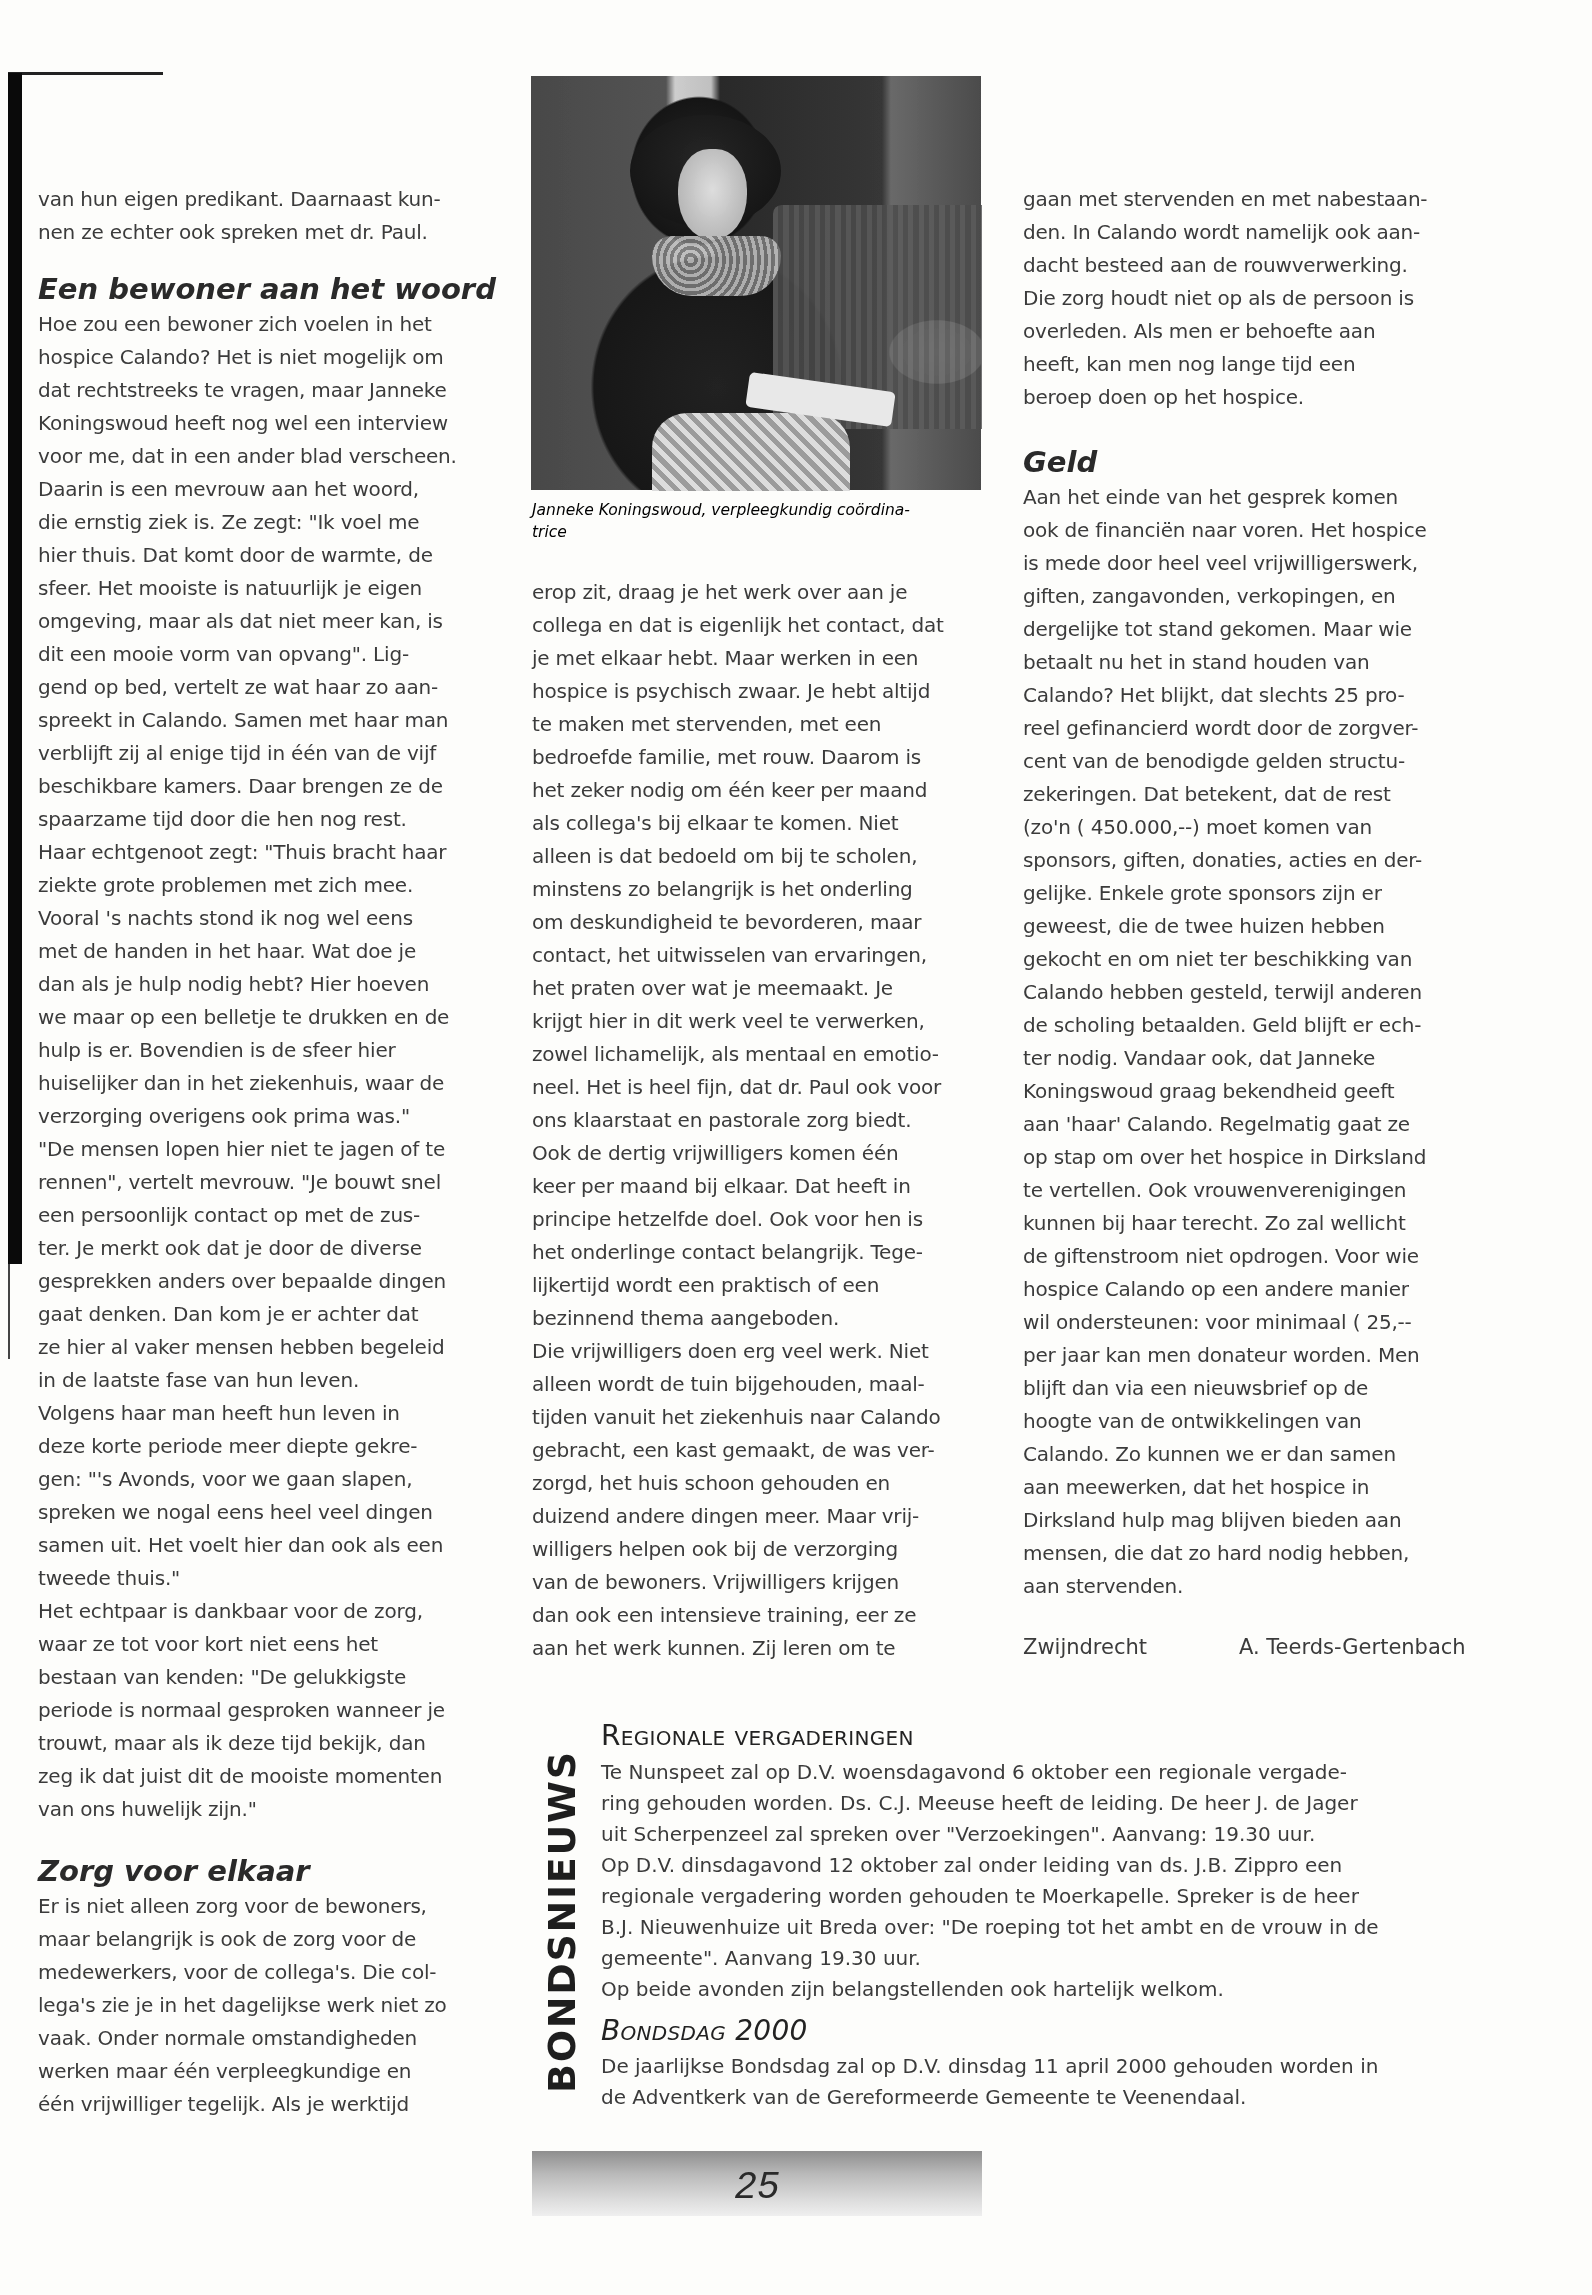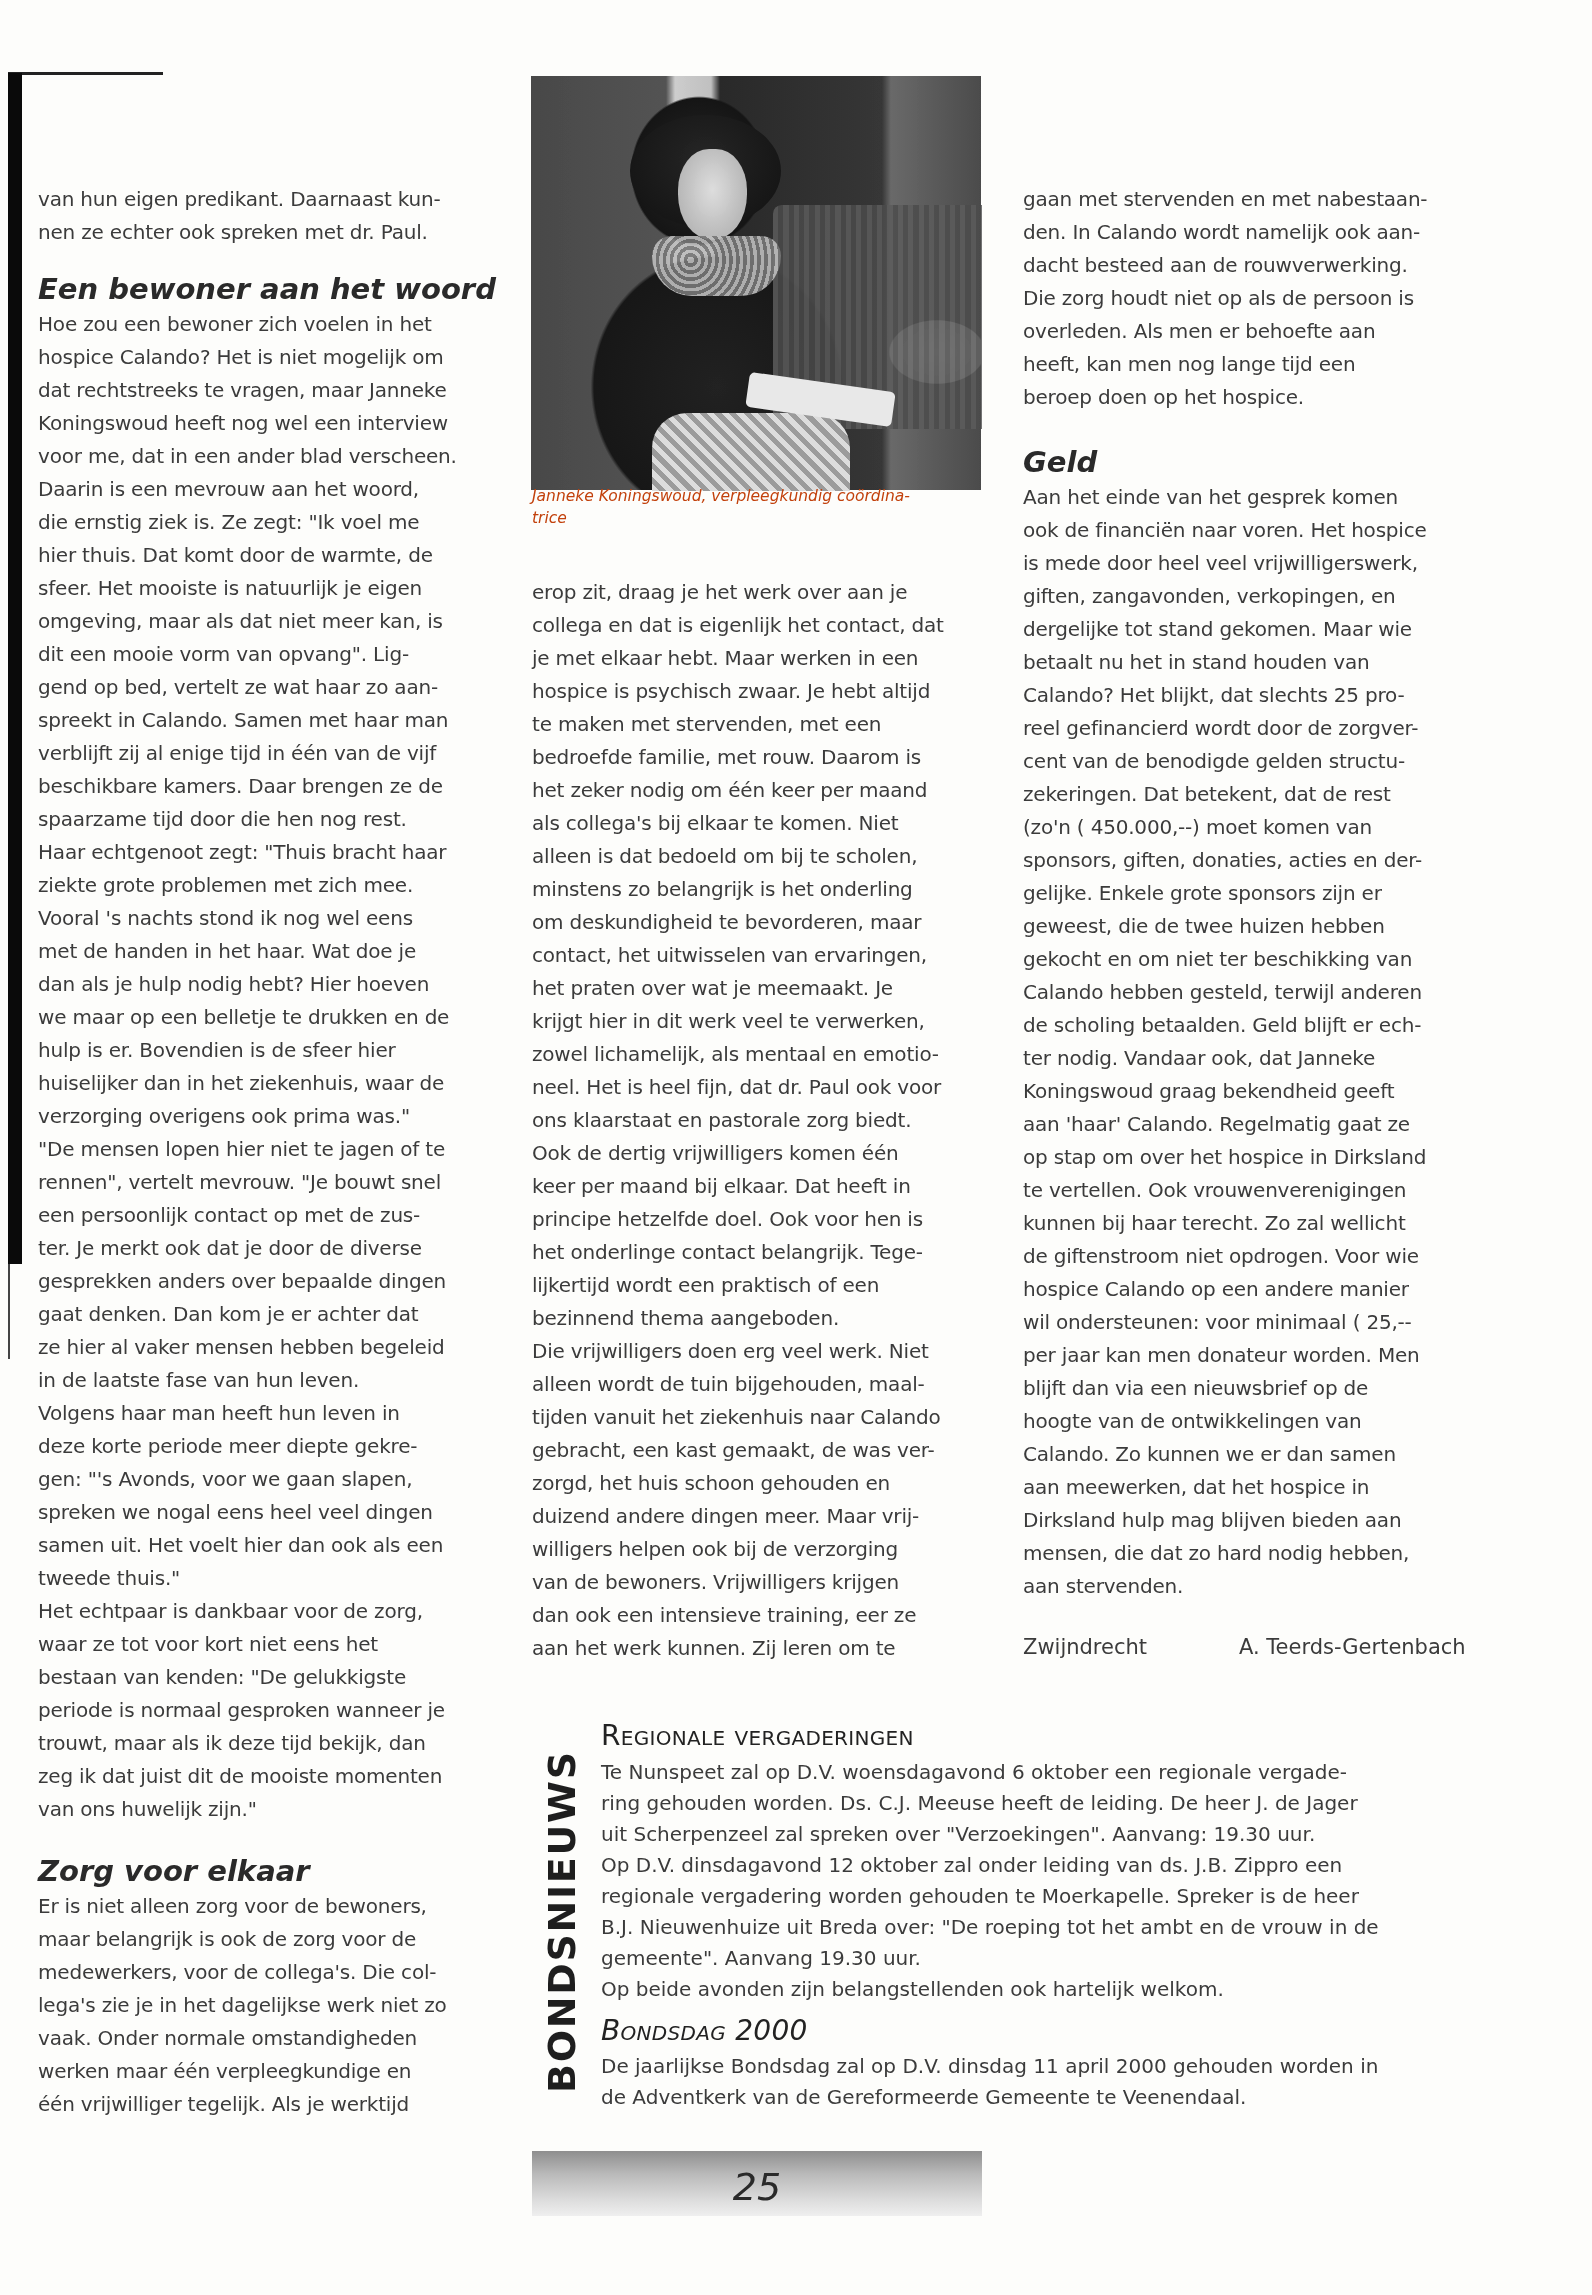--- a/index.html
+++ b/index.html
@@ -78,22 +78,22 @@
     position: absolute; left: 99px; top: 39px; width: 151px; height: 112px;
     background: radial-gradient(ellipse at 50% 40%, #2a2a2a 0%, #1a1a1a 80%, transparent 82%);
     border-radius: 50%;
   }
   .photo-scarf {
     position: absolute; left: 121px; top: 160px; width: 129px; height: 60px;
     background: repeating-radial-gradient(circle at 30% 40%, #bbb 0 3.5px, #777 3.5px 7px);
     border-radius: 26px 26px 52px 52px; opacity: 0.9;
   }
   .caption {
-    position: absolute; left: 532px; top: 485px; width: 457px;
-    font-style: italic; font-size: 15.5px; line-height: 22.4px; color: #c2410c;
+    position: absolute; left: 532px; top: 499px; width: 457px;
+    font-style: italic; font-size: 15.5px; line-height: 22.4px; color: #000000;
   }
   .caption p { margin: 0; white-space: nowrap; }
   .signoff {
     position: absolute; left: 1023px; top: 1631px; width: 466px;
     font-size: 21px; color: #3b3b3b; line-height: 33px;
   }
   .signoff .place { position: absolute; left: 0; }
   .signoff .author { position: absolute; left: 216px; white-space: nowrap; }
   .vlabel {
     position: absolute; left: 542px; top: 2093px;
@@ -111,21 +111,21 @@
     font-variant: small-caps; font-size: 28px; line-height: 38px; color: #222;
     margin: 0 0 1.7px 0; letter-spacing: 0.3px;
   }
   .news .news-h.second { margin-top: 7px; font-style: italic; }
   .page-bar {
     position: absolute; left: 532px; top: 2151px; width: 450px; height: 65px;
     background: linear-gradient(180deg, #8e8e8e 0%, #b9b9b9 35%, #dcdcdc 75%, #efefef 100%);
     display: flex; align-items: center; justify-content: center;
   }
   .page-num {
-    font-style: italic; font-size: 38px; color: #2a2a2a; margin-top: 7px;
+    font-style: italic; font-size: 38px; color: #2a2a2a; margin-top: 7px; font-family: Liberation Mono, monospace;
   }
 </style>
 </head>
 <body>
 
 <div class="edge-top"></div>
 <div class="edge-bar"></div>
 <div class="edge-bar-thin"></div>
 
 <div class="col col-left">

